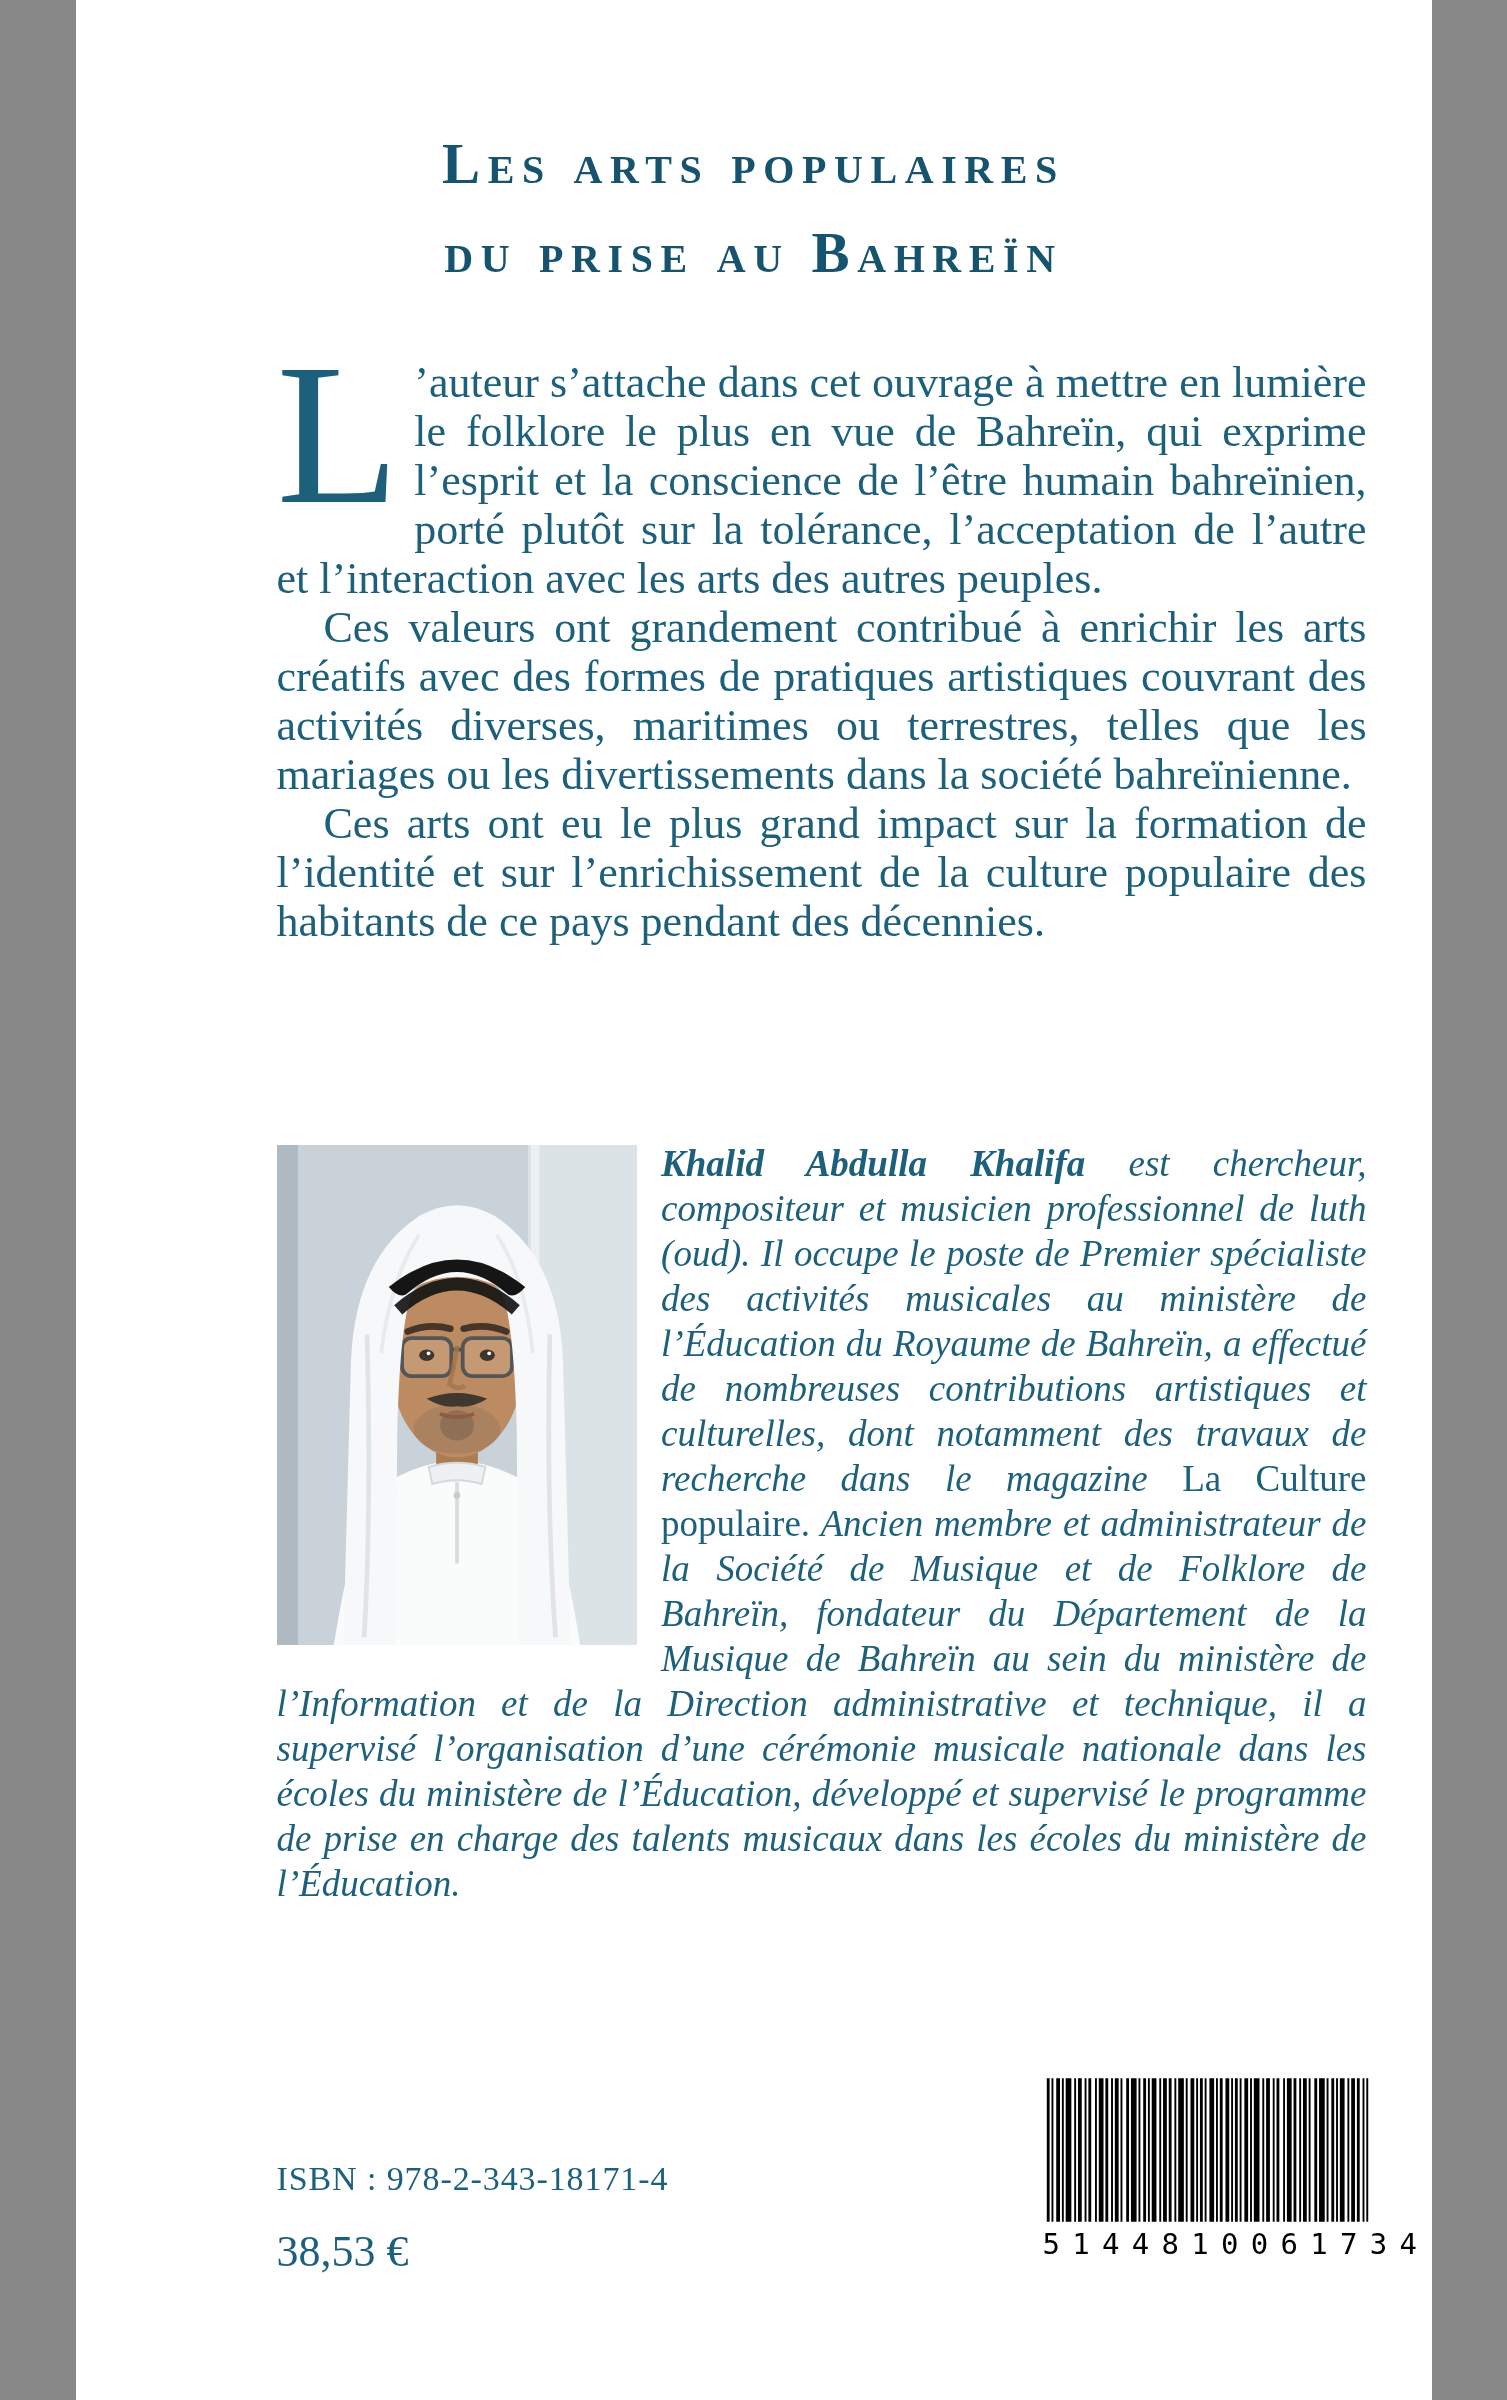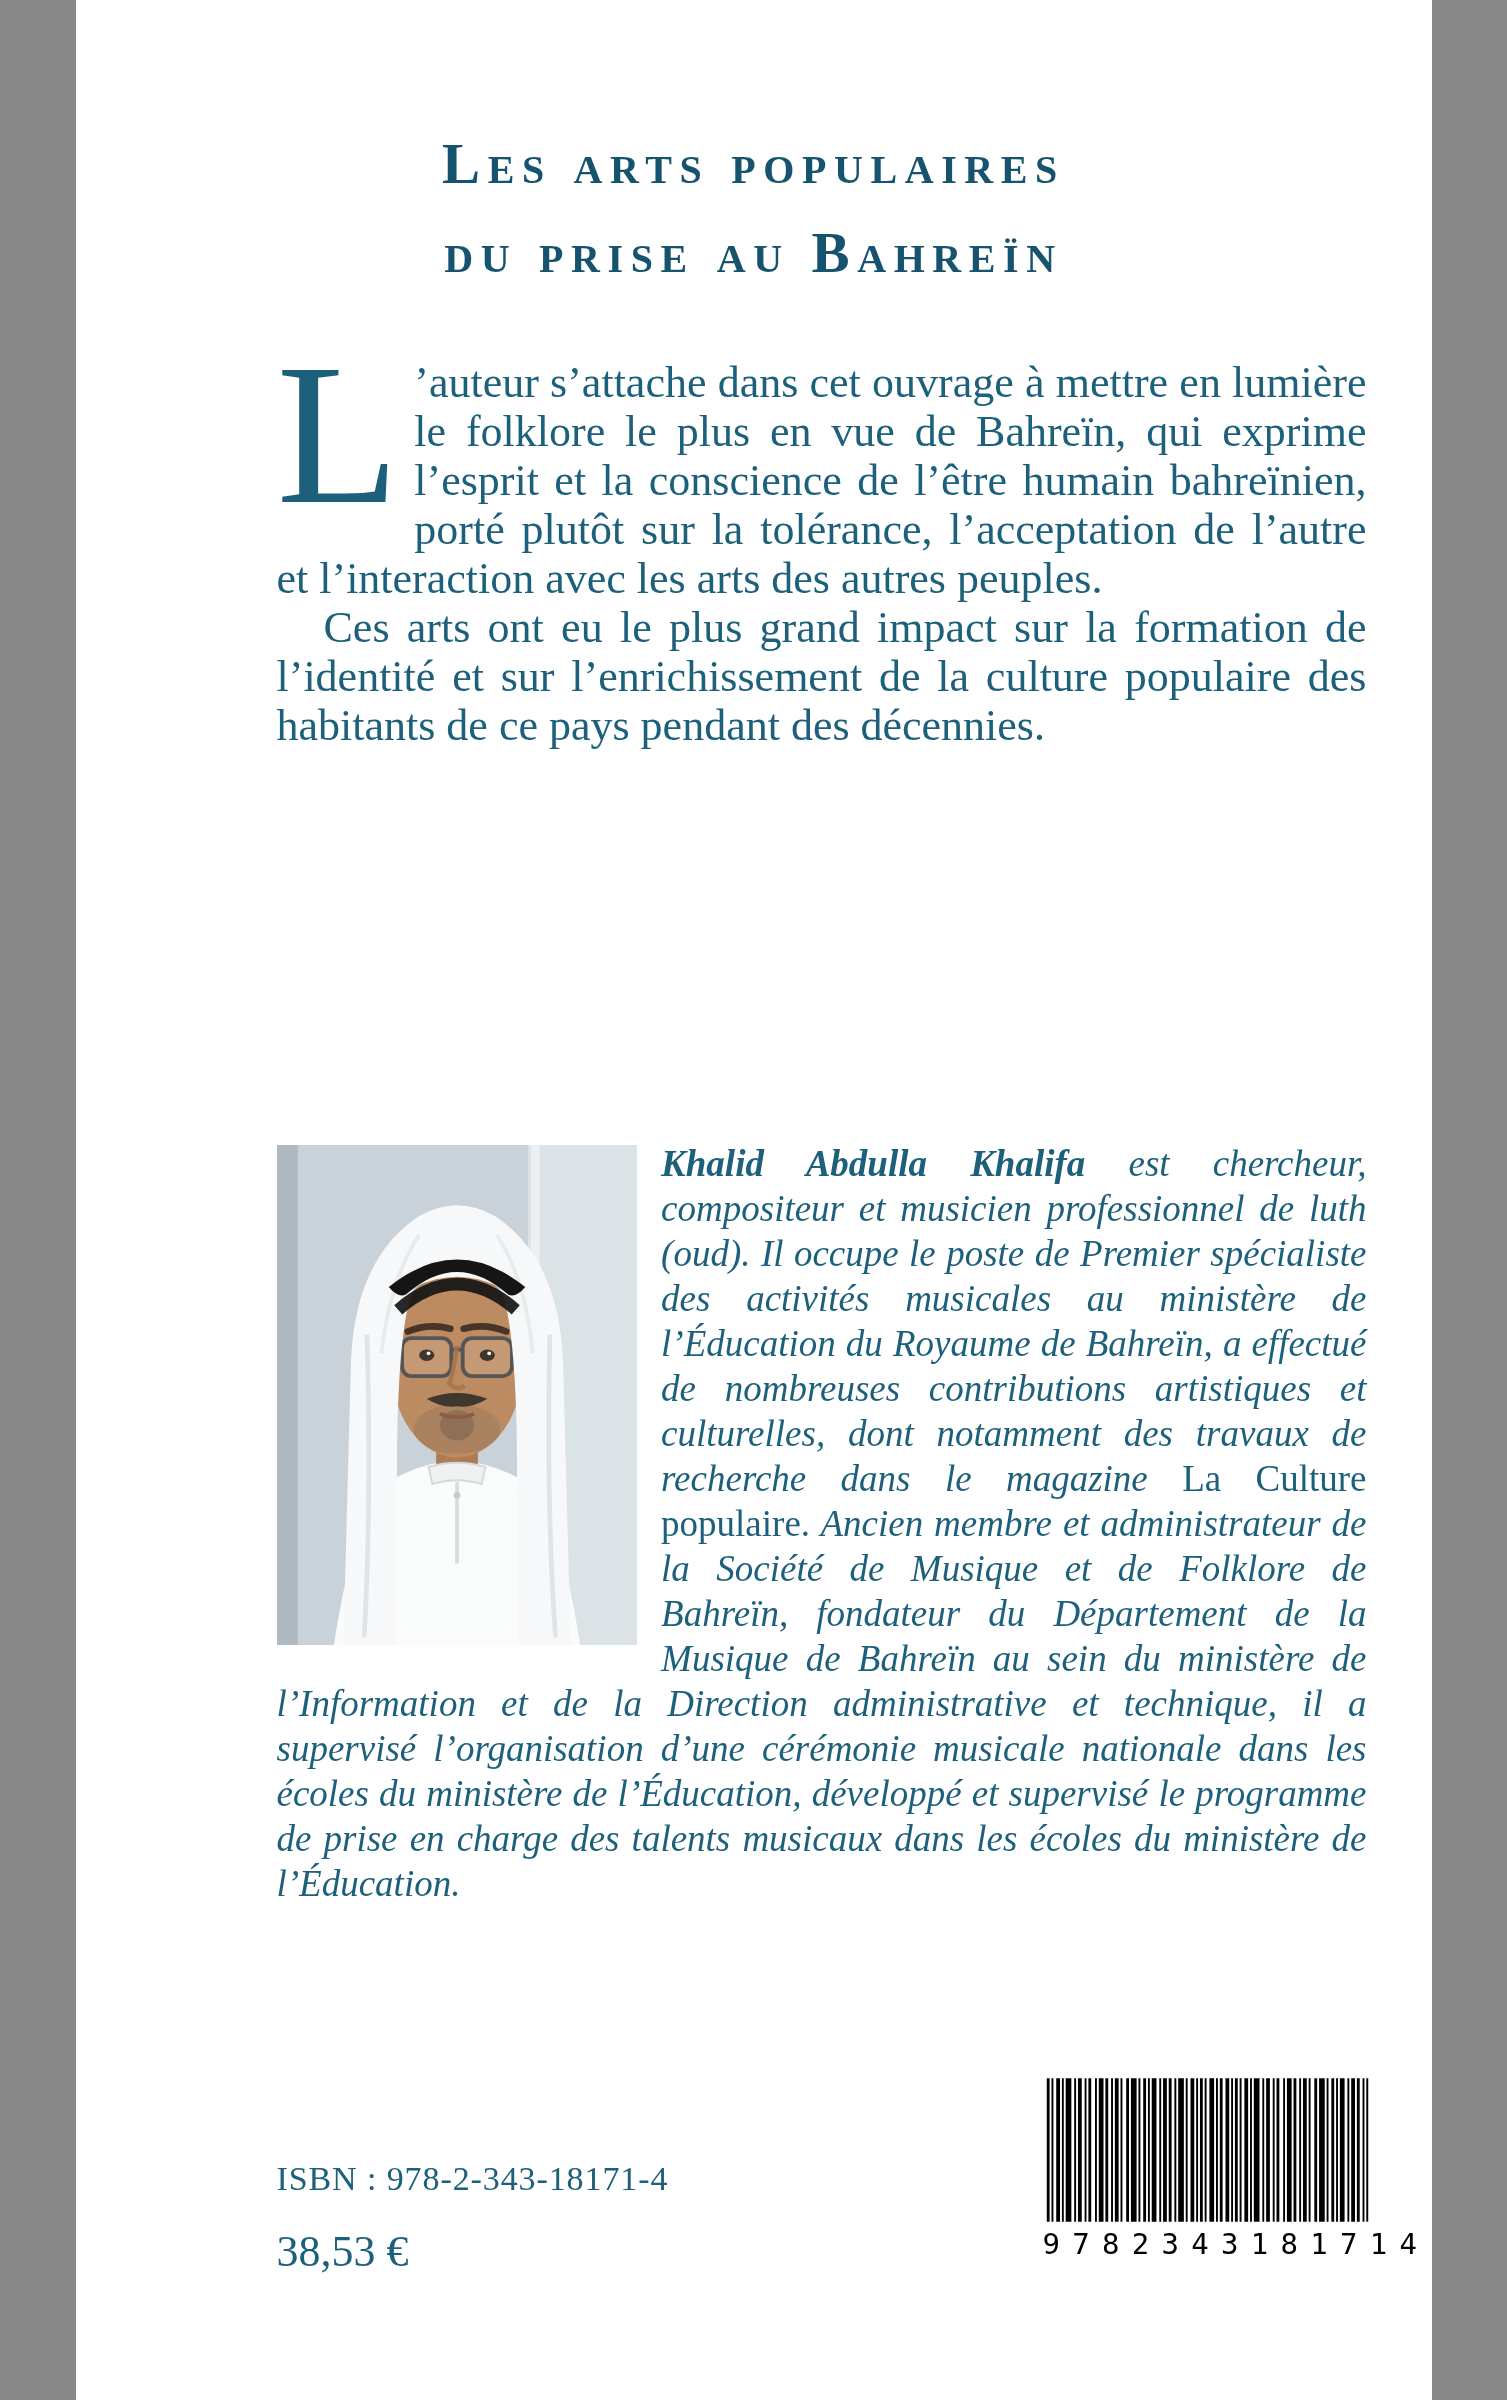--- a/index.html
+++ b/index.html
@@ -108,20 +108,21 @@
 
 <div class="page">
 
   <h1 class="title">
     <span class="title-line">Les arts populaires</span>
     <span class="title-line">du prise au Bahreïn</span>
   </h1>
 
   <div class="synopsis">
     <p><span class="dropcap">L</span><span>’auteur s’attache dans cet ouvrage à mettre en lumière le folklore le plus en vue de Bahreïn, qui exprime l’esprit et la conscience de l’être humain bahreïnien, porté plutôt sur la tolérance, l’acceptation de l’autre et l’interaction avec les arts des autres peuples.</span></p>
+    <p class="indent">Ces valeurs ont grandement contribué à enrichir les arts créatifs avec des formes de pratiques artistiques couvrant des activités diverses, maritimes ou terrestres, telles que les mariages ou les divertissements dans la société bahreïnienne.</p>
     <p class="indent">Ces arts ont eu le plus grand impact sur la formation de l’identité et sur l’enrichissement de la culture populaire des habitants de ce pays pendant des décennies.</p>
   </div>
 
   <div class="bio">
     <div class="photo">
       <svg viewBox="0 0 380 528" preserveAspectRatio="none" xmlns="http://www.w3.org/2000/svg">
 
         <rect x="0" y="0" width="380" height="528" fill="#c9d2d8"></rect>
         <rect x="265" y="0" width="115" height="528" fill="#dce3e7"></rect>
         <rect x="268" y="0" width="9" height="528" fill="#eef2f4" opacity="0.85"></rect>
@@ -173,17 +174,17 @@
   </div>
 
   <div class="isbn">ISBN : 978-2-343-18171-4</div>
   <div class="price">38,53 €</div>
 
   <div class="barcode">
     <svg class="barcode-bars" width="329" height="144" viewBox="0 0 348 152" xmlns="http://www.w3.org/2000/svg">
       <rect x="0" y="0" width="348" height="152" fill="#ffffff"></rect>
       <path d="M4,76 H344" stroke="#000000" stroke-width="152" stroke-dasharray="3 2 2 3 4 2 2 2 6 3 2 2 4 3 2 2 3 4 2 2 5 2 3 3 2 2 4 2 2 4 3 2 6 2 2 3 3 2 2 2 5 3 2 2 4 2 3 3 2 2 6 2 2 3 4 2 2 2 3 2 2 3 5 2 2 2 3 3 4 2 2 2"></path>
     </svg>
-    <div class="barcode-digits">9782343181714</div>
+    <div class="barcode-digits">5144810061734</div>
   </div>
 
 </div>
 
 
 </body></html>

